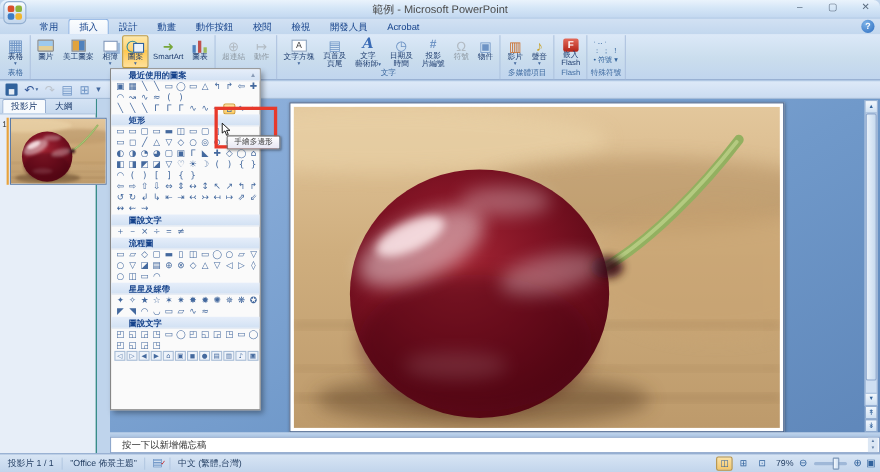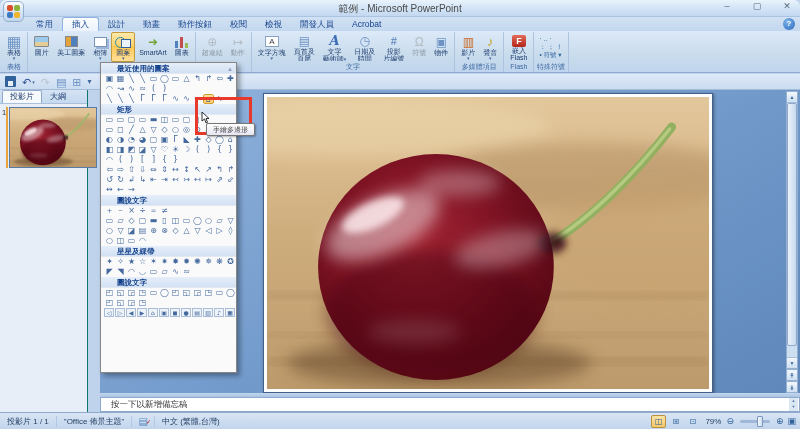--- a/index.html
+++ b/index.html
@@ -573,20 +573,21 @@
     </div>
     <div class="sm-h">圖說文字</div>
     <div class="sm-row">
       <span class="sm-i">＋</span>
       <span class="sm-i">－</span>
       <span class="sm-i">×</span>
       <span class="sm-i">÷</span>
       <span class="sm-i">＝</span>
       <span class="sm-i">≠</span>
     </div>
+    <div class="sm-h">流程圖</div>
     <div class="sm-row">
       <span class="sm-i">▭</span>
       <span class="sm-i">▱</span>
       <span class="sm-i">◇</span>
       <span class="sm-i">▢</span>
       <span class="sm-i">▬</span>
       <span class="sm-i">▯</span>
       <span class="sm-i">◫</span>
       <span class="sm-i">▭</span>
       <span class="sm-i">◯</span>

